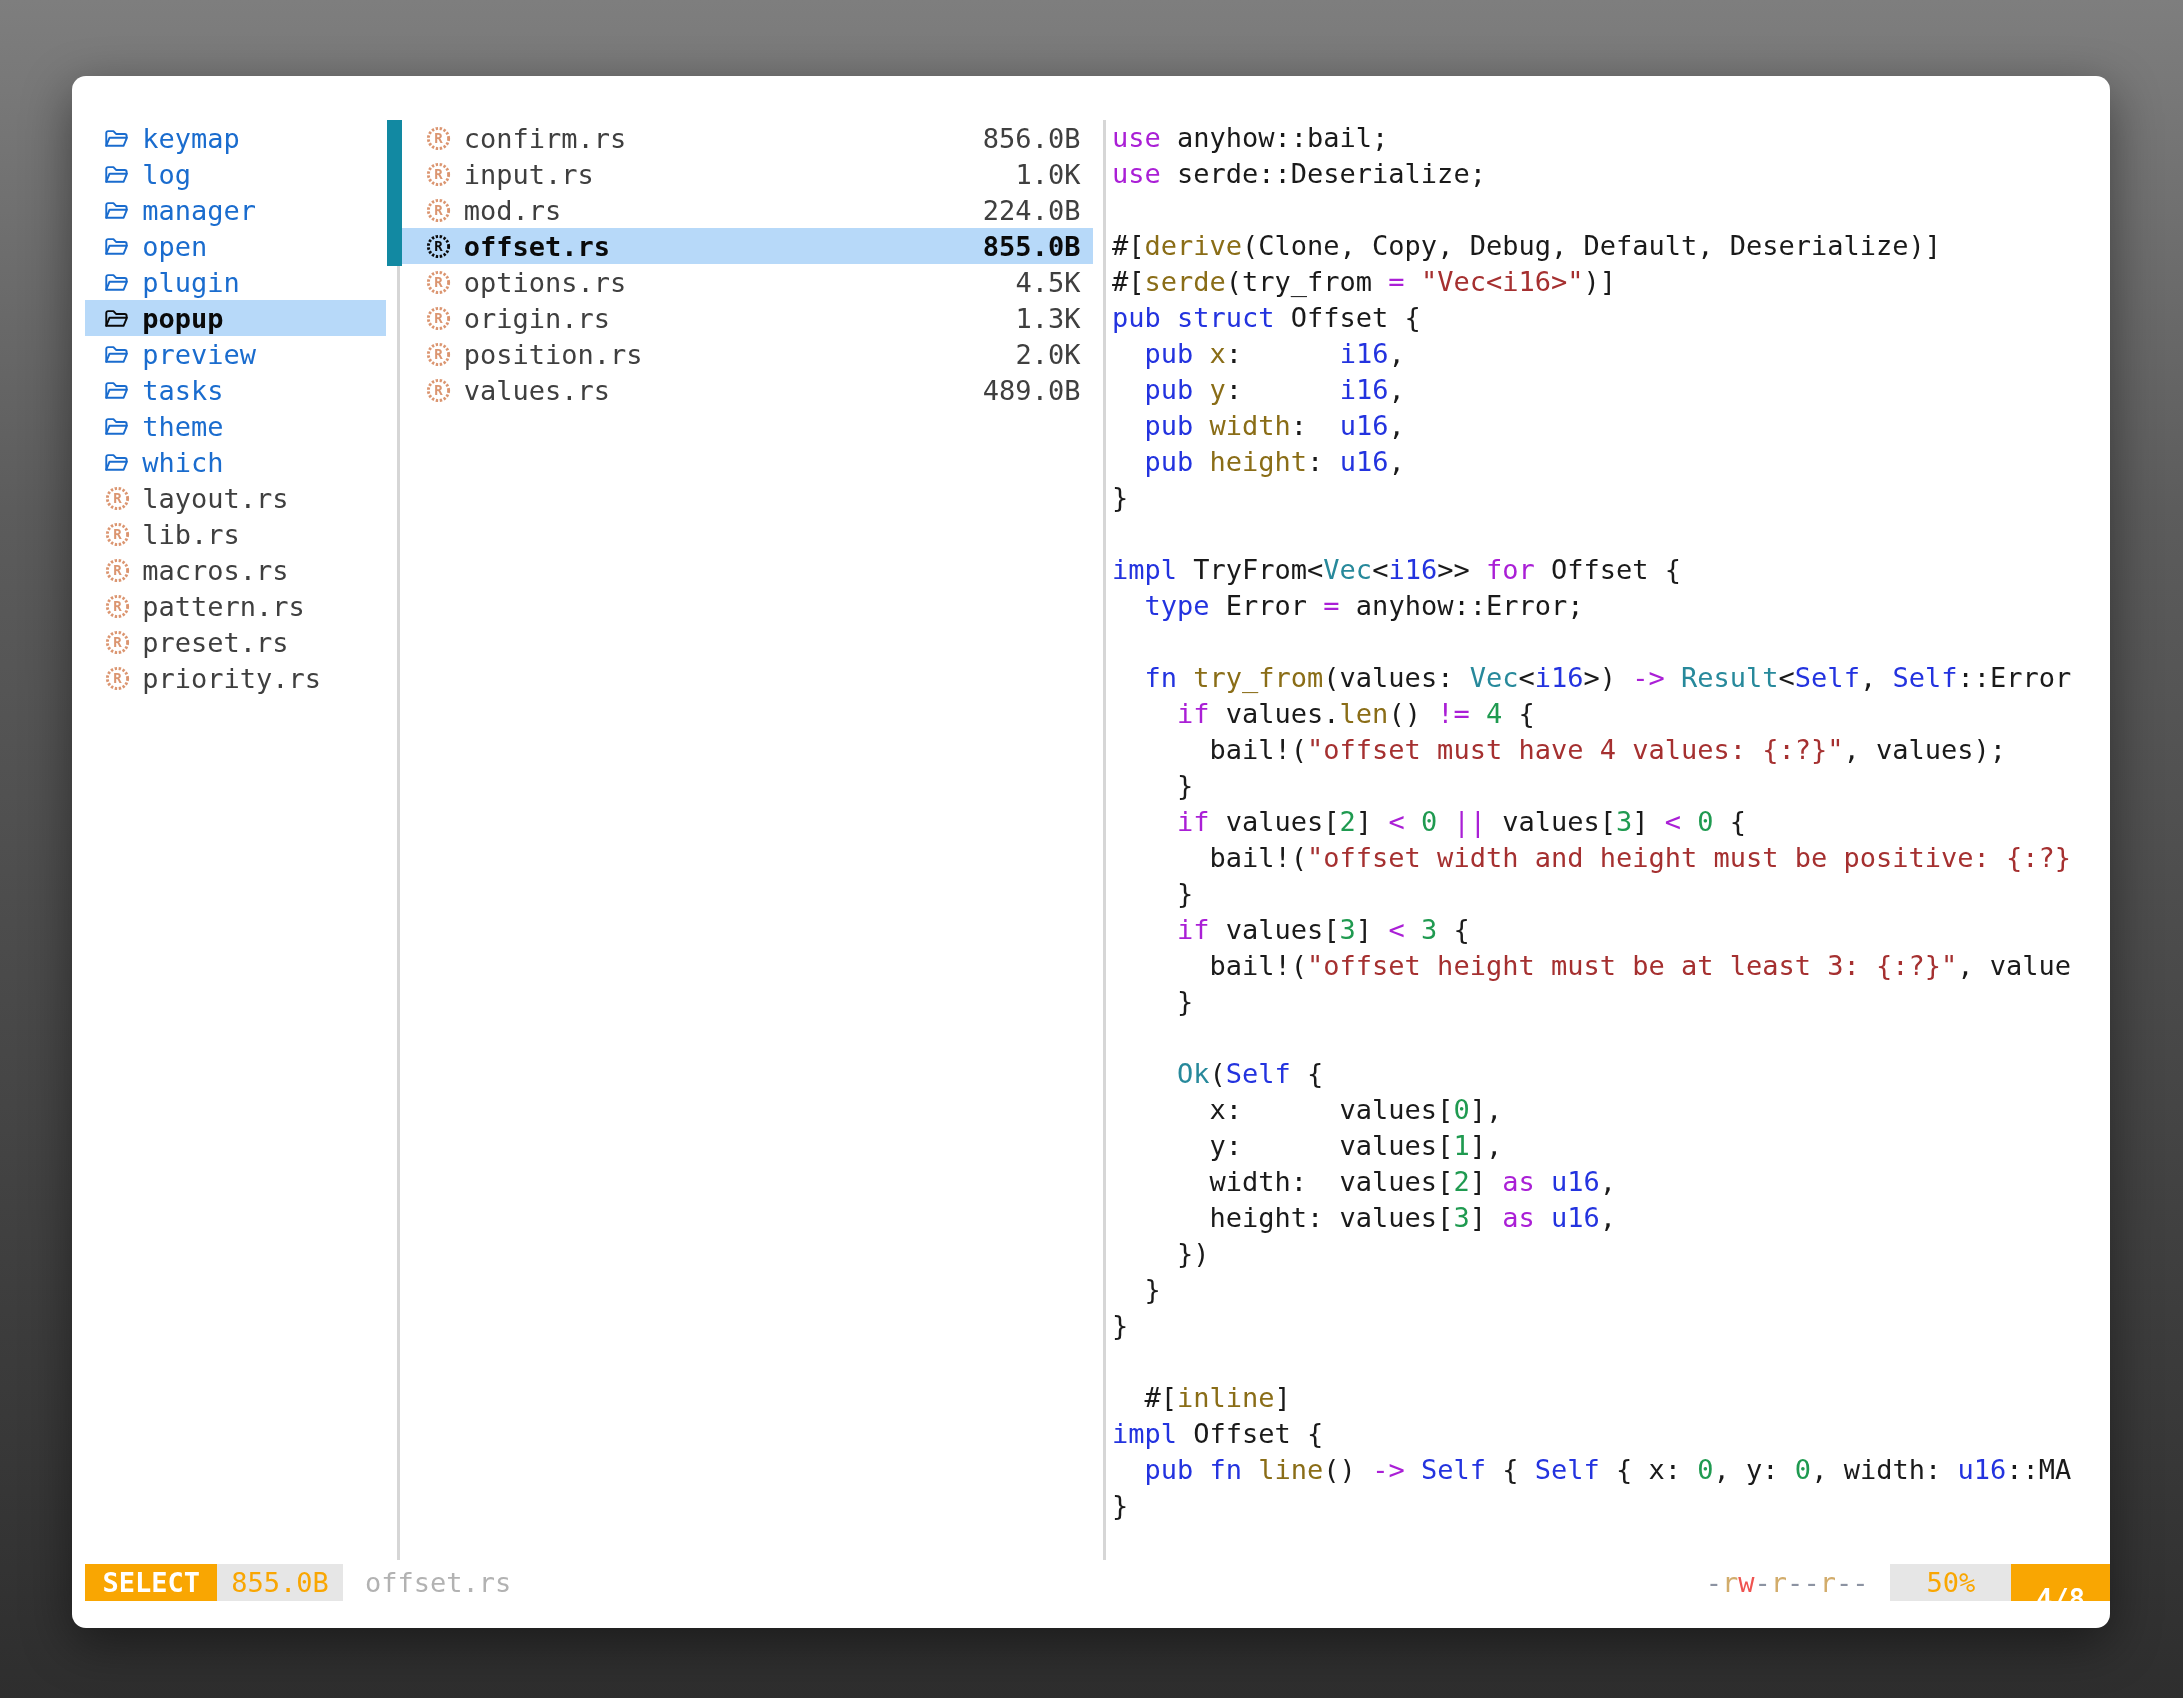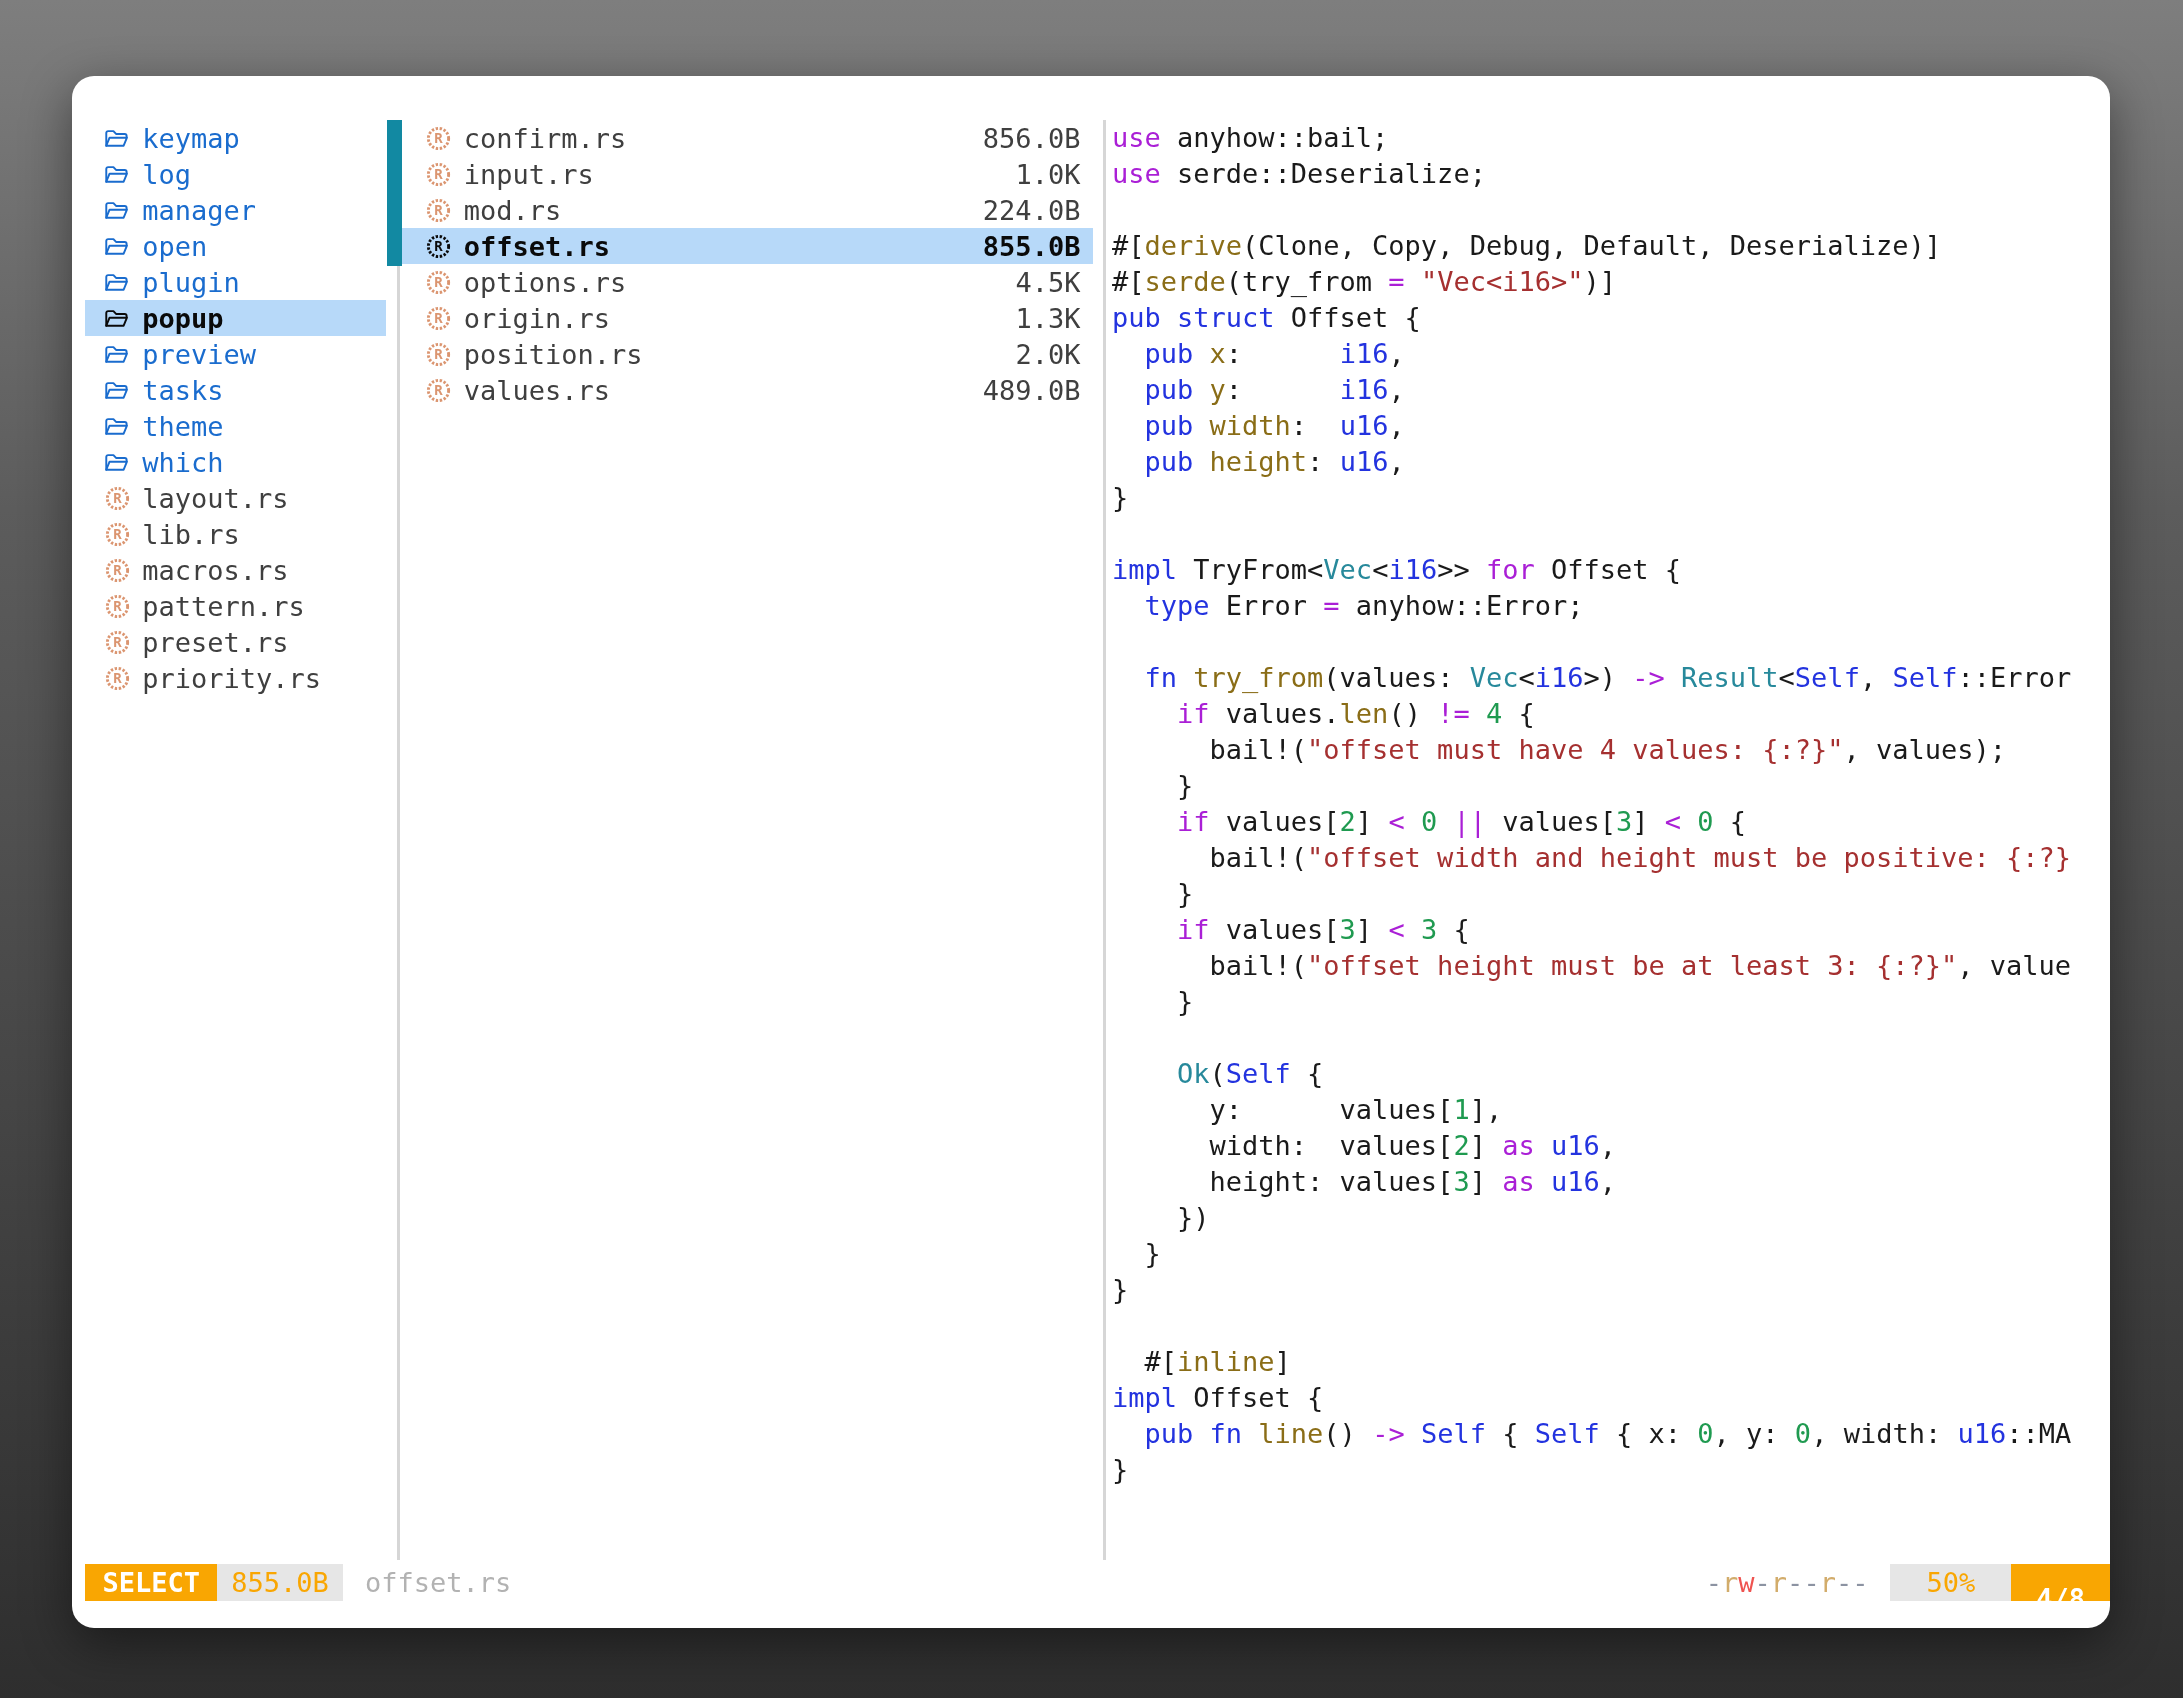--- a/index.html
+++ b/index.html
@@ -13,21 +13,21 @@
   }
   *{margin:0;padding:0;box-sizing:border-box;}
   html,body{width:2183px;height:1698px;overflow:hidden;}
   body{
     background:linear-gradient(180deg,#7e7e7e 0%,#5c5c5c 30%,#2e2e2e 100%);
     font-family:"DejaVu Sans Mono","Liberation Mono",monospace;
     font-size:27px; color:var(--code-plain);
   }
   .window{
     position:absolute; left:72px; top:76px; width:2038px; height:1552px;
-    background:#ffffff; border-radius:22px;
+    background:#ffffff; border-radius:14px;
     box-shadow:0 15px 50px rgba(0,0,0,0.45);
   }
   .sep{position:absolute; top:44px; height:1440px; width:2.5px; background:var(--separator);}
   .sep1{left:325px;} .sep2{left:1031px;}
   .pane{position:absolute; top:44px;}
   .sidebar-pane{left:13.4px; width:301px;}
   .current-pane{left:330px; width:691px;}
   .preview-pane{left:1040px; width:990px; overflow:hidden;}
   .row{display:flex; align-items:center; height:36px; white-space:pre; cursor:default;}
   .side-row{padding-left:18.5px; color:var(--folder-blue);}
@@ -191,20 +191,21 @@
       <div class="code-line"><span class="c-pl">      bail!(</span><span class="c-str">"offset must have 4 values: {:?}"</span><span class="c-pl">, values);</span></div>
       <div class="code-line"><span class="c-pl">    }</span></div>
       <div class="code-line"><span class="c-pl">    </span><span class="c-kwp">if</span><span class="c-pl"> values[</span><span class="c-num">2</span><span class="c-pl">] </span><span class="c-kwp">&lt;</span><span class="c-pl"> </span><span class="c-num">0</span><span class="c-pl"> </span><span class="c-kwp">||</span><span class="c-pl"> values[</span><span class="c-num">3</span><span class="c-pl">] </span><span class="c-kwp">&lt;</span><span class="c-pl"> </span><span class="c-num">0</span><span class="c-pl"> {</span></div>
       <div class="code-line"><span class="c-pl">      bail!(</span><span class="c-str">"offset width and height must be positive: {:?}</span></div>
       <div class="code-line"><span class="c-pl">    }</span></div>
       <div class="code-line"><span class="c-pl">    </span><span class="c-kwp">if</span><span class="c-pl"> values[</span><span class="c-num">3</span><span class="c-pl">] </span><span class="c-kwp">&lt;</span><span class="c-pl"> </span><span class="c-num">3</span><span class="c-pl"> {</span></div>
       <div class="code-line"><span class="c-pl">      bail!(</span><span class="c-str">"offset height must be at least 3: {:?}"</span><span class="c-pl">, value</span></div>
       <div class="code-line"><span class="c-pl">    }</span></div>
       <div class="code-line">&nbsp;</div>
       <div class="code-line"><span class="c-pl">    </span><span class="c-typ">Ok</span><span class="c-pl">(</span><span class="c-kwb">Self</span><span class="c-pl"> {</span></div>
+      <div class="code-line"><span class="c-pl">      x:      values[</span><span class="c-num">0</span><span class="c-pl">],</span></div>
       <div class="code-line"><span class="c-pl">      y:      values[</span><span class="c-num">1</span><span class="c-pl">],</span></div>
       <div class="code-line"><span class="c-pl">      width:  values[</span><span class="c-num">2</span><span class="c-pl">] </span><span class="c-kwp">as</span><span class="c-pl"> </span><span class="c-kwb">u16</span><span class="c-pl">,</span></div>
       <div class="code-line"><span class="c-pl">      height: values[</span><span class="c-num">3</span><span class="c-pl">] </span><span class="c-kwp">as</span><span class="c-pl"> </span><span class="c-kwb">u16</span><span class="c-pl">,</span></div>
       <div class="code-line"><span class="c-pl">    })</span></div>
       <div class="code-line"><span class="c-pl">  }</span></div>
       <div class="code-line"><span class="c-pl">}</span></div>
       <div class="code-line">&nbsp;</div>
       <div class="code-line"><span class="c-pl">  #[</span><span class="c-fn">inline</span><span class="c-pl">]</span></div>
       <div class="code-line"><span class="c-kwb">impl</span><span class="c-pl"> Offset {</span></div>
       <div class="code-line"><span class="c-pl">  </span><span class="c-kwb">pub fn</span><span class="c-pl"> </span><span class="c-fn">line</span><span class="c-pl">() </span><span class="c-kwp">-&gt;</span><span class="c-pl"> </span><span class="c-kwb">Self</span><span class="c-pl"> { </span><span class="c-kwb">Self</span><span class="c-pl"> { x: </span><span class="c-num">0</span><span class="c-pl">, y: </span><span class="c-num">0</span><span class="c-pl">, width: </span><span class="c-kwb">u16</span><span class="c-pl">::MA</span></div>

